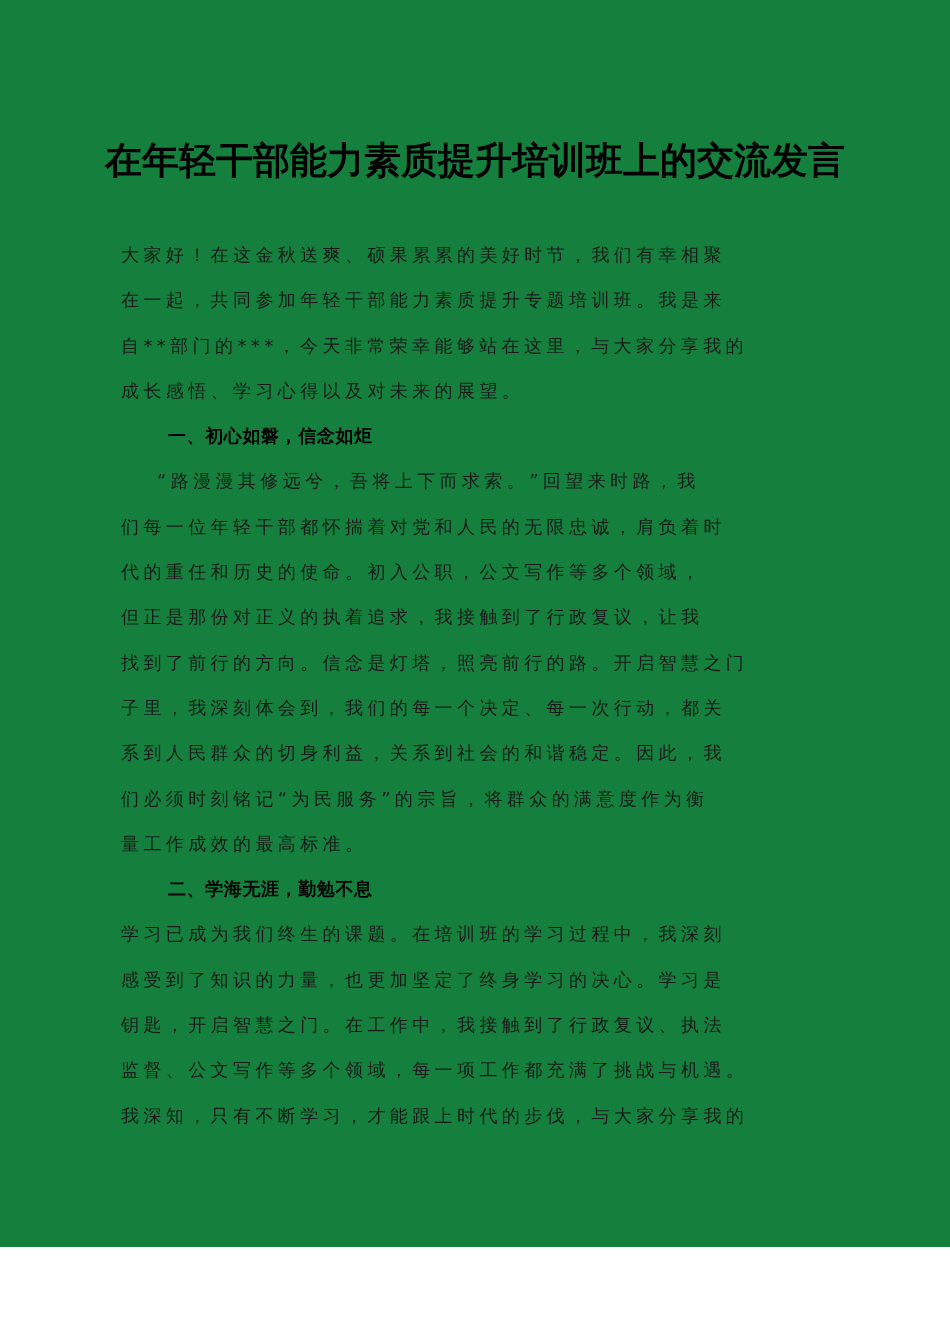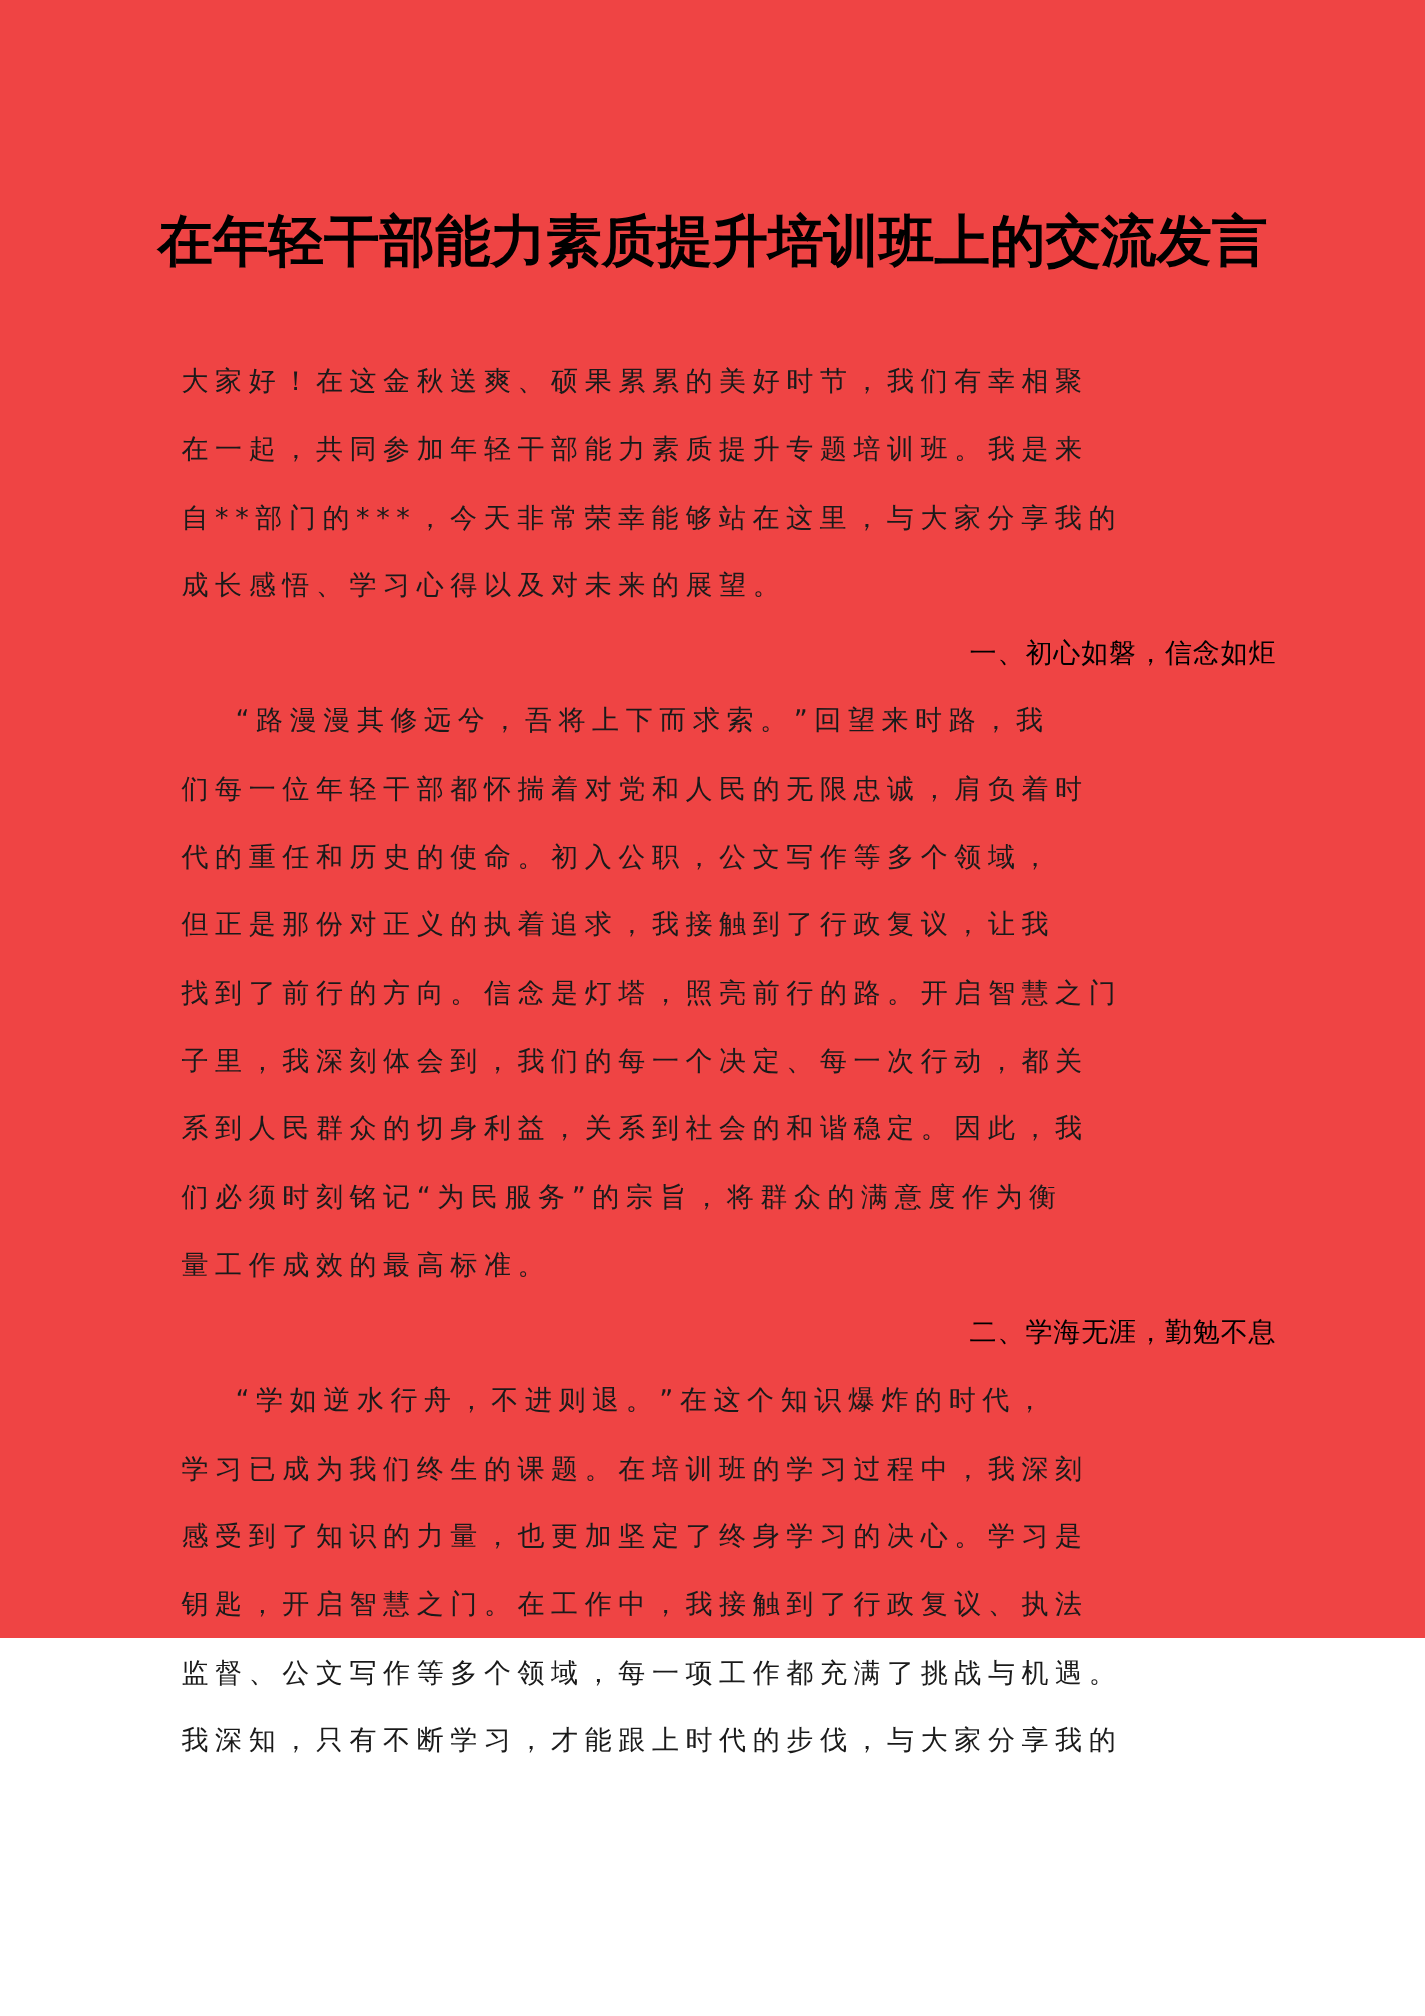--- a/index.html
+++ b/index.html
@@ -12,22 +12,22 @@
       height: 1344px;
       position: relative;
       overflow: hidden;
       color: #111111;
     }
     .page {
       position: absolute;
       left: 0;
       top: 0;
       width: 950px;
-      height: 1092px;
-      background: #ef4444;
+      height: 1247px;
+      background: #15803d;
     }
     .title {
       position: absolute;
       left: 0;
       top: 136px;
       width: 950px;
       text-align: center;
       font-family: "DejaVu Serif", "Liberation Serif", serif;
       font-weight: bold;
       font-size: 37px;
@@ -45,24 +45,23 @@
       height: 45.3px;
       line-height: 45.3px;
       font-family: "DejaVu Sans", "Liberation Sans", sans-serif;
       font-size: 18px;
       letter-spacing: 4.4px;
       white-space: nowrap;
       color: #1a1a1a;
     }
     .line.heading {
       padding-left: 47px;
-      font-weight: normal;
+      font-weight: bold;
       letter-spacing: 0.6px;
       color: #000000;
-      text-align: right;
     }
     .line.quote-start {
       padding-left: 36px;
     }
   </style>
 </head>
 <body>
 
 <div class="page">
   <div class="title">在年轻干部能力素质提升培训班上的交流发言</div>
@@ -76,20 +75,19 @@
     <div class="line quote-start">“路漫漫其修远兮，吾将上下而求索。”回望来时路，我</div>
     <div class="line">们每一位年轻干部都怀揣着对党和人民的无限忠诚，肩负着时</div>
     <div class="line">代的重任和历史的使命。初入公职，公文写作等多个领域，</div>
     <div class="line">但正是那份对正义的执着追求，我接触到了行政复议，让我</div>
     <div class="line">找到了前行的方向。信念是灯塔，照亮前行的路。开启智慧之门</div>
     <div class="line">子里，我深刻体会到，我们的每一个决定、每一次行动，都关</div>
     <div class="line">系到人民群众的切身利益，关系到社会的和谐稳定。因此，我</div>
     <div class="line">们必须时刻铭记“为民服务”的宗旨，将群众的满意度作为衡</div>
     <div class="line">量工作成效的最高标准。</div>
     <div class="line heading">二、学海无涯，勤勉不息</div>
-    <div class="line quote-start">“学如逆水行舟，不进则退。”在这个知识爆炸的时代，</div>
     <div class="line">学习已成为我们终生的课题。在培训班的学习过程中，我深刻</div>
     <div class="line">感受到了知识的力量，也更加坚定了终身学习的决心。学习是</div>
     <div class="line">钥匙，开启智慧之门。在工作中，我接触到了行政复议、执法</div>
     <div class="line">监督、公文写作等多个领域，每一项工作都充满了挑战与机遇。</div>
     <div class="line">我深知，只有不断学习，才能跟上时代的步伐，与大家分享我的</div>
   </div>
 </div>
 
 </body></html>

